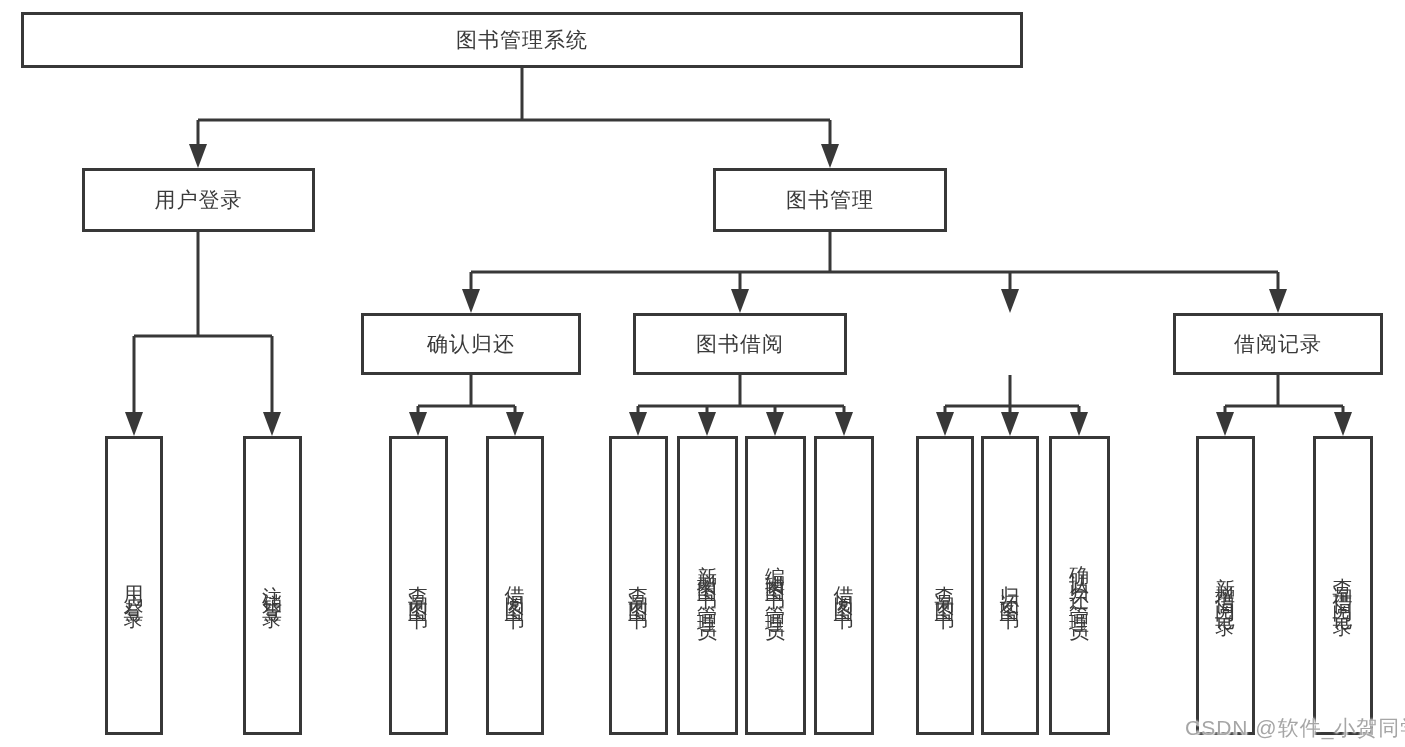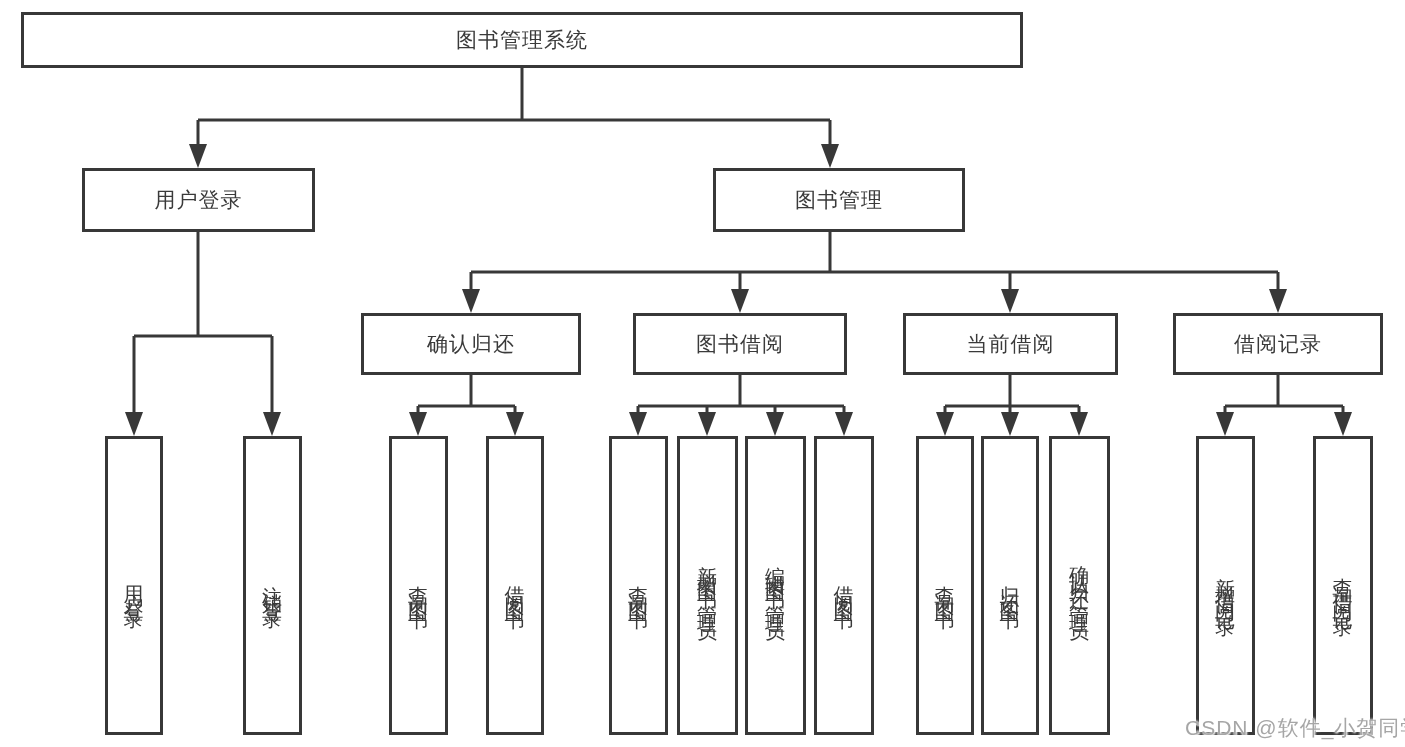--- a/index.html
+++ b/index.html
@@ -53,32 +53,29 @@
       <path d="M189,144L207,144L198,168ZM821,144L839,144L830,168ZM125,412L143,412L134,436ZM263,412L281,412L272,436ZM462,289L480,289L471,313ZM731,289L749,289L740,313ZM1001,289L1019,289L1010,313ZM1269,289L1287,289L1278,313ZM409,412L427,412L418,436ZM506,412L524,412L515,436ZM629,412L647,412L638,436ZM698,412L716,412L707,436ZM766,412L784,412L775,436ZM835,412L853,412L844,436ZM936,412L954,412L945,436ZM1001,412L1019,412L1010,436ZM1070,412L1088,412L1079,436ZM1216,412L1234,412L1225,436ZM1334,412L1352,412L1343,436Z" fill="#383838" stroke="none"></path>
     </svg>
 
   <div class="node h" style="left:21px;top:12px;width:1002px;height:56px">
     <span class="lbl">图书管理系统</span>
   </div>
 
   <div class="node h" style="left:82px;top:168px;width:233px;height:64px">
     <span class="lbl">用户登录</span>
   </div>
-  <div class="node h" style="left:713px;top:168px;width:252px;height:64px">
+  <div class="node h" style="left:713px;top:168px;width:234px;height:64px">
     <span class="lbl">图书管理</span>
   </div>
 
   <div class="node h" style="left:361px;top:313px;width:220px;height:62px">
     <span class="lbl">确认归还</span>
   </div>
   <div class="node h" style="left:633px;top:313px;width:214px;height:62px">
     <span class="lbl">图书借阅</span>
-  </div>
-  <div class="node h" style="left:903px;top:313px;width:215px;height:62px">
-    <span class="lbl">当前借阅</span>
   </div>
   <div class="node h" style="left:1173px;top:313px;width:210px;height:62px">
     <span class="lbl">借阅记录</span>
   </div>
 
   <div class="node v" style="left:105px;top:436px;width:58px;height:299px">
     <span class="lbl">用户登录</span>
   </div>
   <div class="node v" style="left:243px;top:436px;width:59px;height:299px">
     <span class="lbl">注销登录</span>

